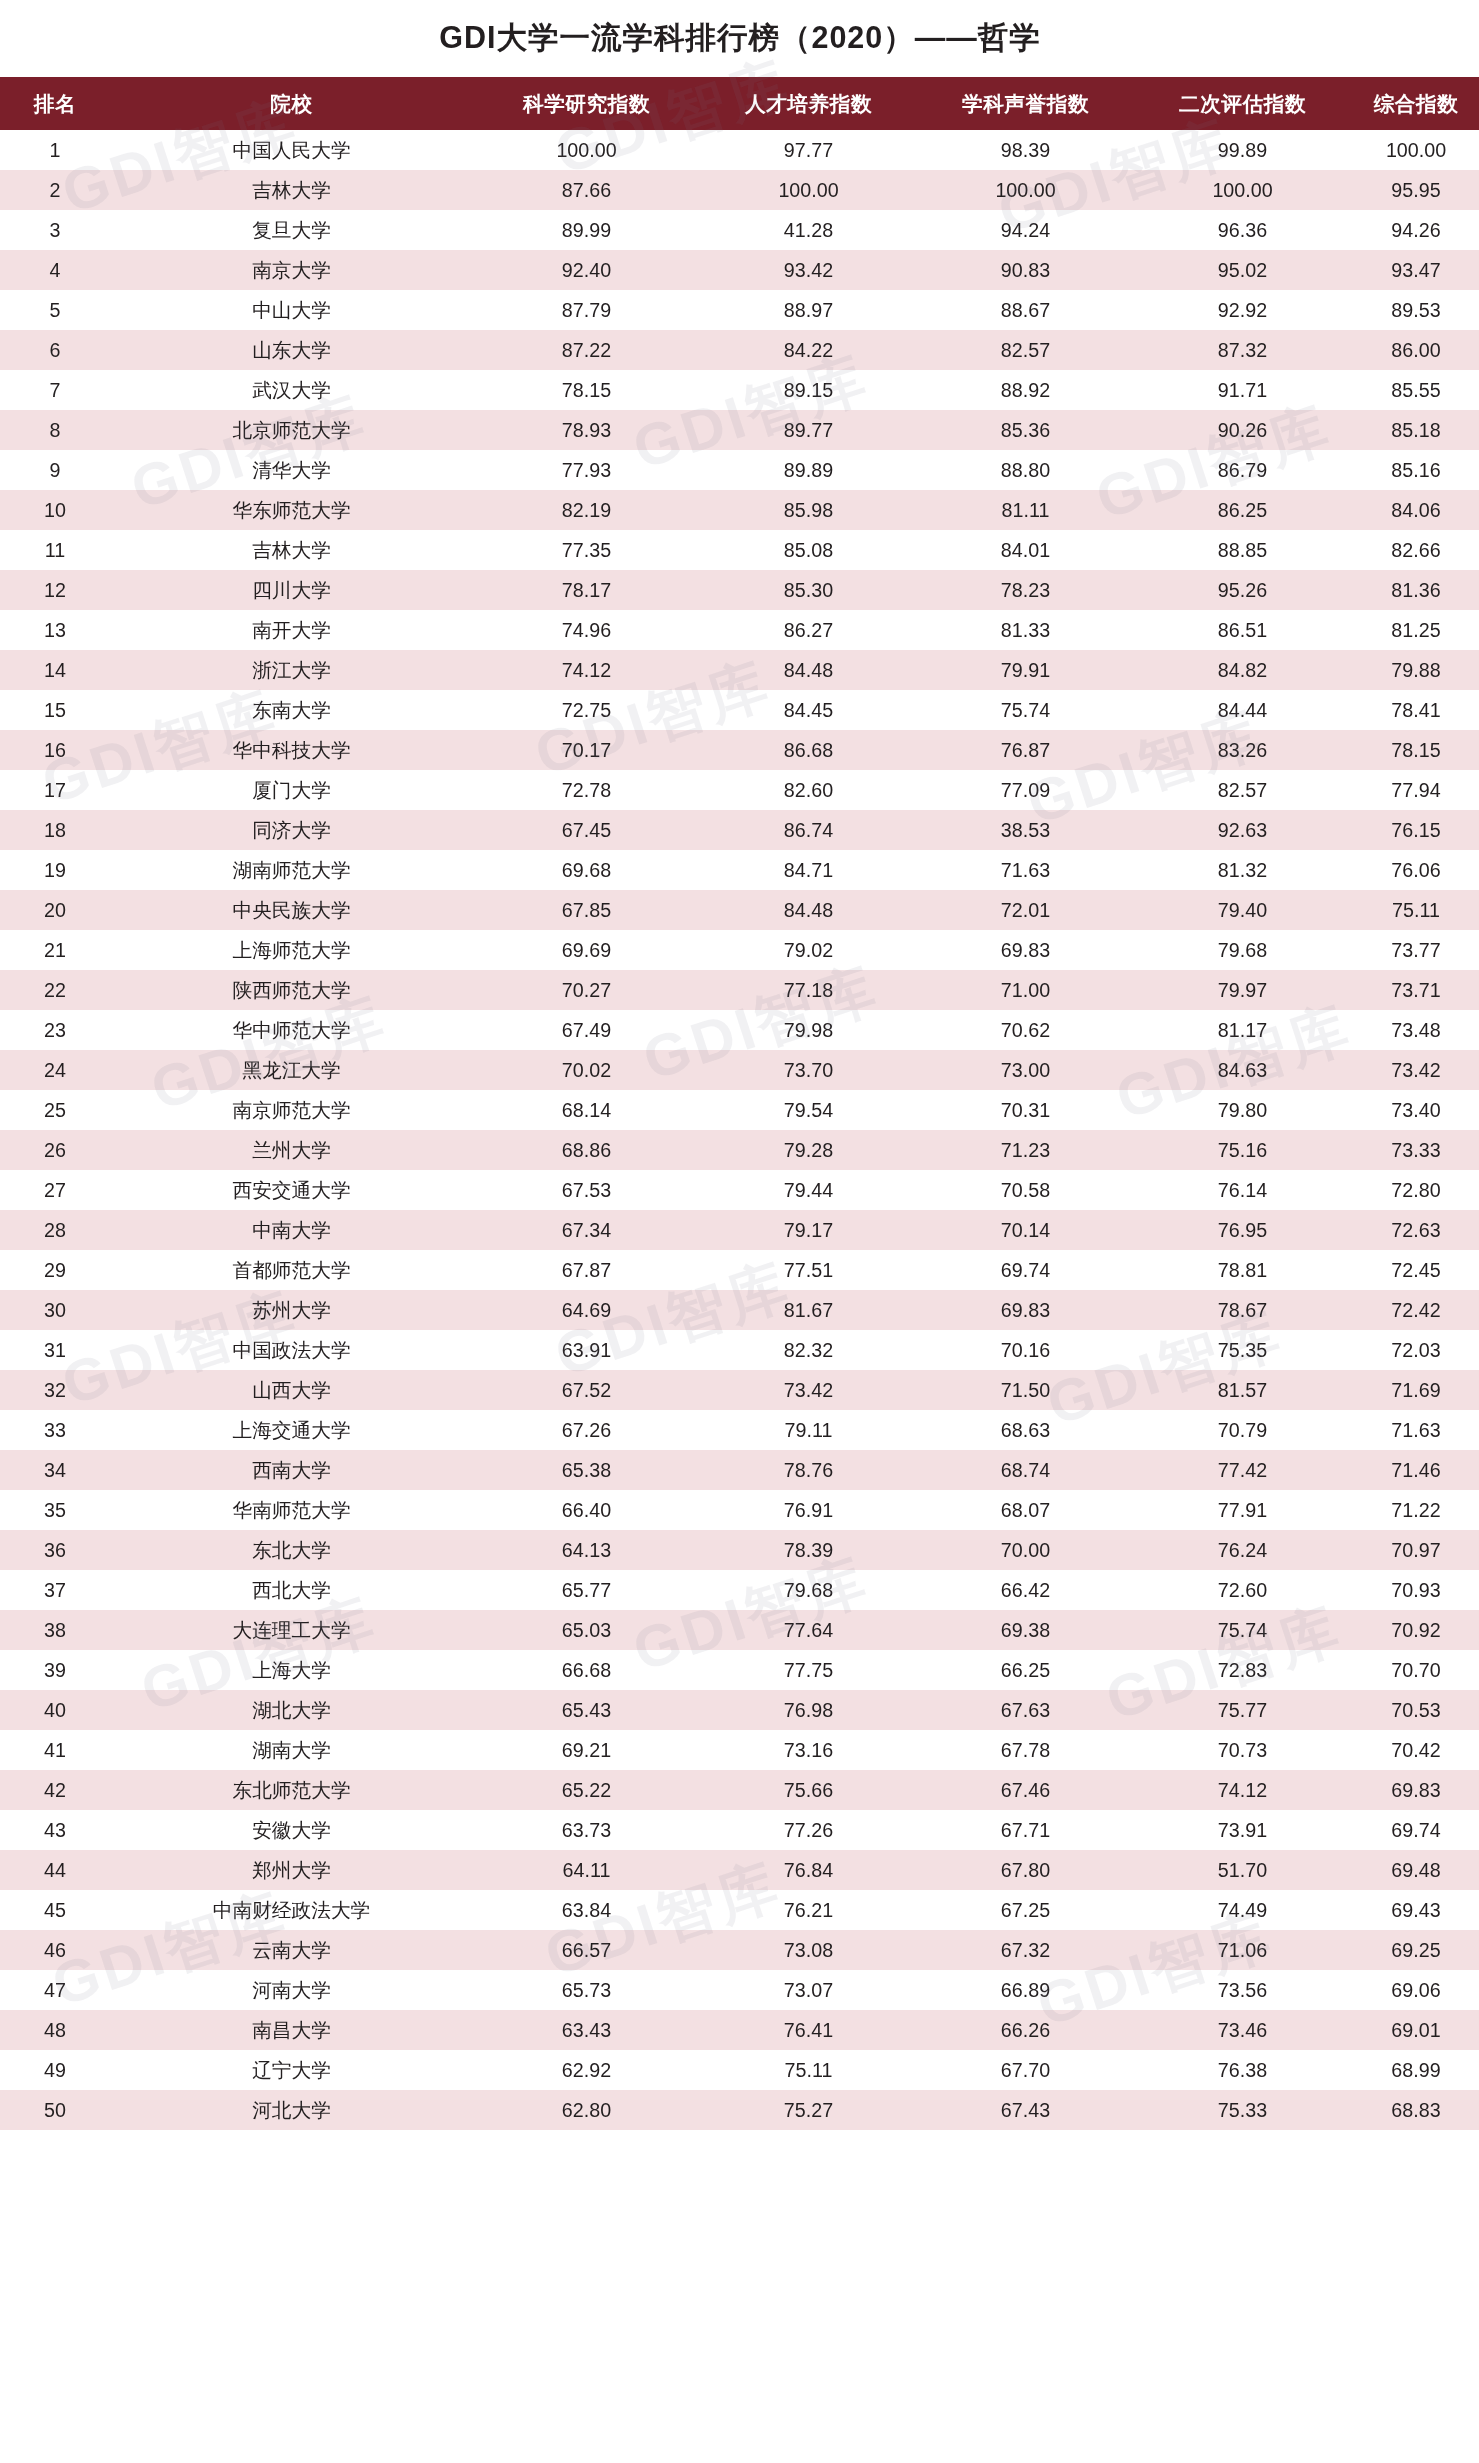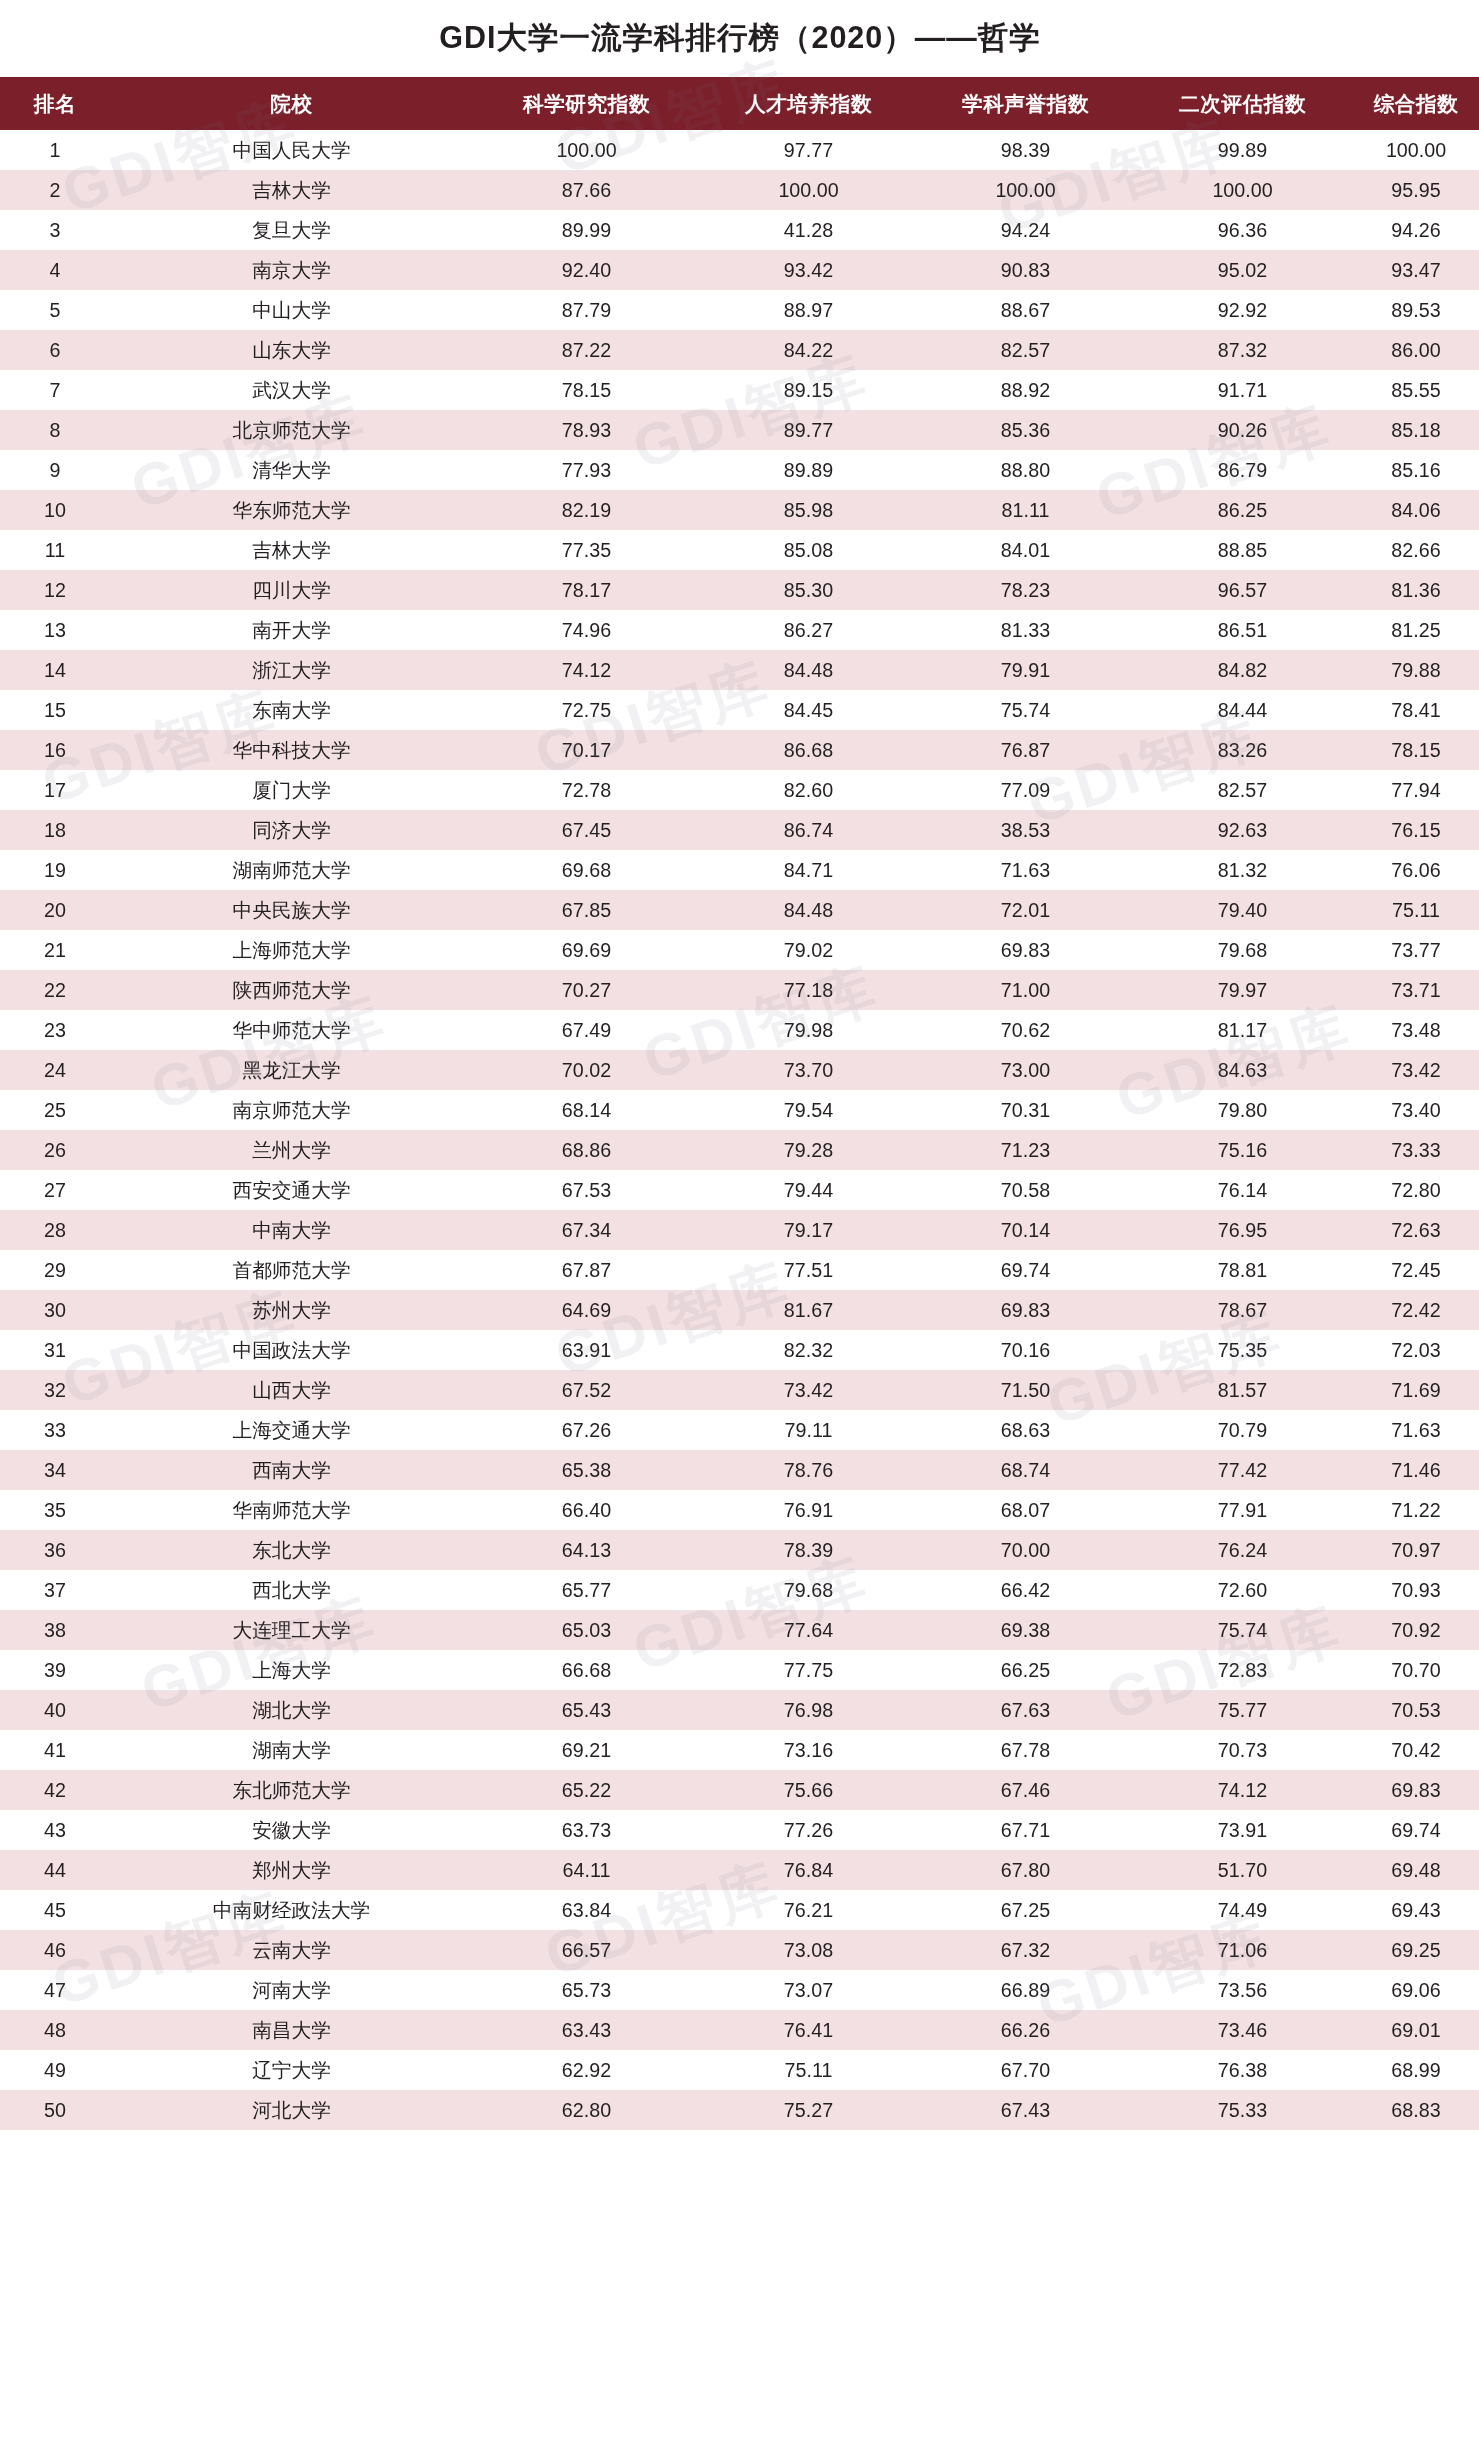--- a/index.html
+++ b/index.html
@@ -217,21 +217,21 @@
           <td class="num">84.01</td>
           <td class="num">88.85</td>
           <td class="num">82.66</td>
         </tr>
         <tr class="even">
           <td class="rank">12</td>
           <td class="school">四川大学</td>
           <td class="num">78.17</td>
           <td class="num">85.30</td>
           <td class="num">78.23</td>
-          <td class="num">96.57</td>
+          <td class="num">95.26</td>
           <td class="num">81.36</td>
         </tr>
         <tr class="odd">
           <td class="rank">13</td>
           <td class="school">南开大学</td>
           <td class="num">74.96</td>
           <td class="num">86.27</td>
           <td class="num">81.33</td>
           <td class="num">86.51</td>
           <td class="num">81.25</td>

